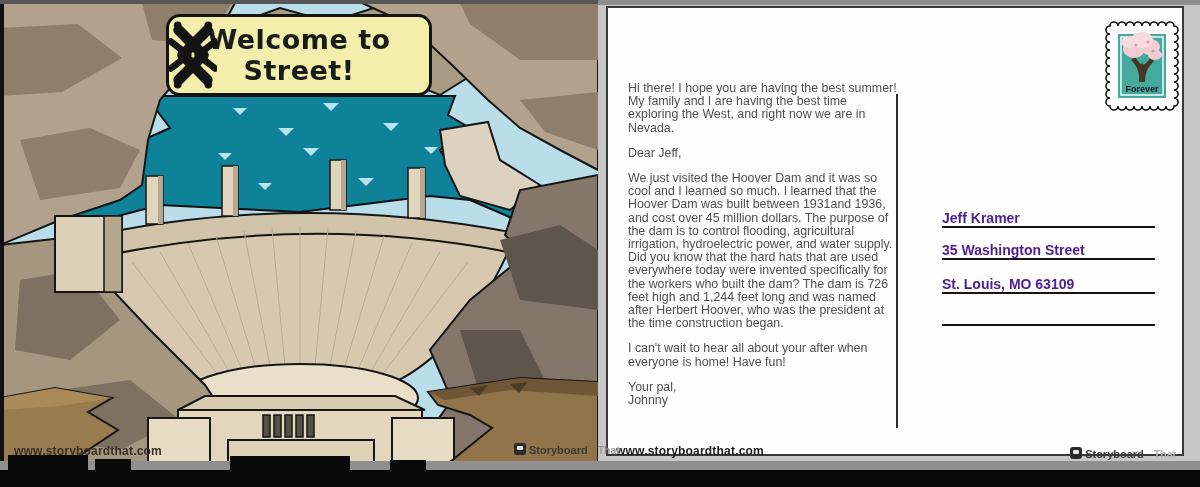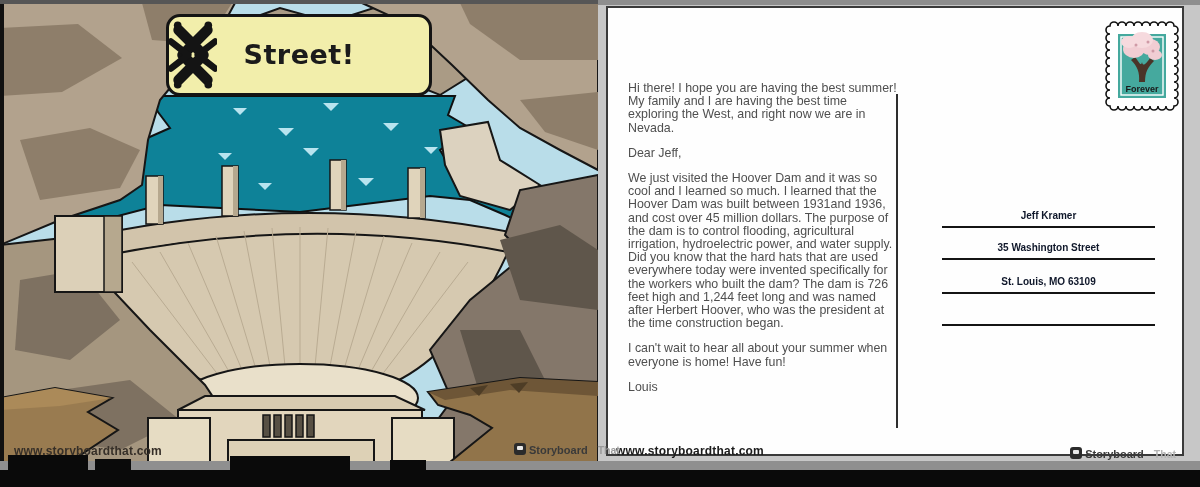--- a/index.html
+++ b/index.html
@@ -38,22 +38,22 @@
   .postcard { position:absolute; left:8px; top:6px; width:578px; height:450px;
               background:#fefefe; border:2px solid #3a3a3a; }
   .message { position:absolute; left:20px; top:74px; width:272px;
              font-size:12.4px; line-height:13.2px; color:#4f4f4f; }
   .message p { margin-bottom:12px; }
   .message .sig-block p { margin-bottom:0; }
   .divider { position:absolute; left:288px; top:86px; width:2px; height:334px; background:#2e2e2e; }
 
   .address { position:absolute; left:334px; top:0; width:213px; }
   .addr-line { position:absolute; left:0; width:213px; height:18px;
-               border-bottom:2.5px solid #141414; text-align:center;
-               font-weight:bold; font-size:10px; color:#0f172a; }
+               border-bottom:2.5px solid #141414; text-align:left;
+               font-weight:bold; font-size:14px; color:#4c1d95; }
 
   .stamp { position:absolute; left:497px; top:10px; width:74px; height:96px; }
 
   .wm-right { left:8px; top:436px; color:#1c1c1c; }
   .logo-right { right:6px; top:436px; }
 
   
   .strip-top-left  { position:absolute; left:0; top:0; width:598px; height:4px; background:#565656; z-index:7; }
   .strip-top-right { position:absolute; left:598px; top:0; width:602px; height:5px; background:#8e8e8e; z-index:7; }
   .left-border { position:absolute; left:0; top:4px; width:4px; height:458px; background:#111; z-index:7; }
@@ -163,40 +163,42 @@
         <circle cx="7" cy="69" r="4" fill="#141414"></circle>
         <path d="M38,12 L12,38 L38,64" fill="none" stroke="#141414" stroke-width="11" stroke-linecap="round" stroke-linejoin="round"></path>
         <path d="M46,24 L28,38 L46,52" fill="none" stroke="#141414" stroke-width="7" stroke-linecap="round" stroke-linejoin="round"></path>
       </svg>
       <svg class="ornament right" viewBox="0 0 48 76">
         <circle cx="7" cy="7" r="4" fill="#141414"></circle>
         <circle cx="7" cy="69" r="4" fill="#141414"></circle>
         <path d="M38,12 L12,38 L38,64" fill="none" stroke="#141414" stroke-width="11" stroke-linecap="round" stroke-linejoin="round"></path>
         <path d="M46,24 L28,38 L46,52" fill="none" stroke="#141414" stroke-width="7" stroke-linecap="round" stroke-linejoin="round"></path>
       </svg>
+      <div class="sign-line">Welcome to</div>
       <div class="sign-line">Street!</div>
     </div>
 
     <div class="watermark wm-left">www.storyboardthat.com</div>
     <div class="logo logo-left">
       <span class="logo-icon"></span>
       <span><span class="logo-brand">Storyboard</span><span class="logo-suffix">That</span></span>
     </div>
   </div>
 
   <div class="right-panel">
     <div class="postcard">
 
       <div class="message">
         <p>Hi there! I hope you are having the best summer! My family and I are having the best time exploring the West, and right now we are in Nevada.</p>
         <p>Dear Jeff,</p>
         <p>We just visited the Hoover Dam and it was so cool and I learned so much. I learned that the Hoover Dam was built between 1931and 1936, and cost over 45 million dollars. The purpose of the dam is to control flooding, agricultural irrigation, hydroelectric power, and water supply. Did you know that the hard hats that are used everywhere today were invented specifically for the workers who built the dam? The dam is 726 feet high and 1,244 feet long and was named after Herbert Hoover, who was the president at the time construction began.</p>
-        <p>I can't wait to hear all about your summer when everyone is home! Have fun!</p>
+        <p>I can't wait to hear all about your after when everyone is home! Have fun!</p>
         <div class="sig-block">
-          <p>Louis</p>
+          <p>Your pal,</p>
+          <p>Johnny</p>
         </div>
       </div>
 
       <div class="divider"></div>
 
       <div class="address">
         <div class="addr-line" style="top:202px">Jeff Kramer</div>
         <div class="addr-line" style="top:234px">35 Washington Street</div>
         <div class="addr-line" style="top:268px">St. Louis, MO 63109</div>
         <div class="addr-line" style="top:300px"></div>

